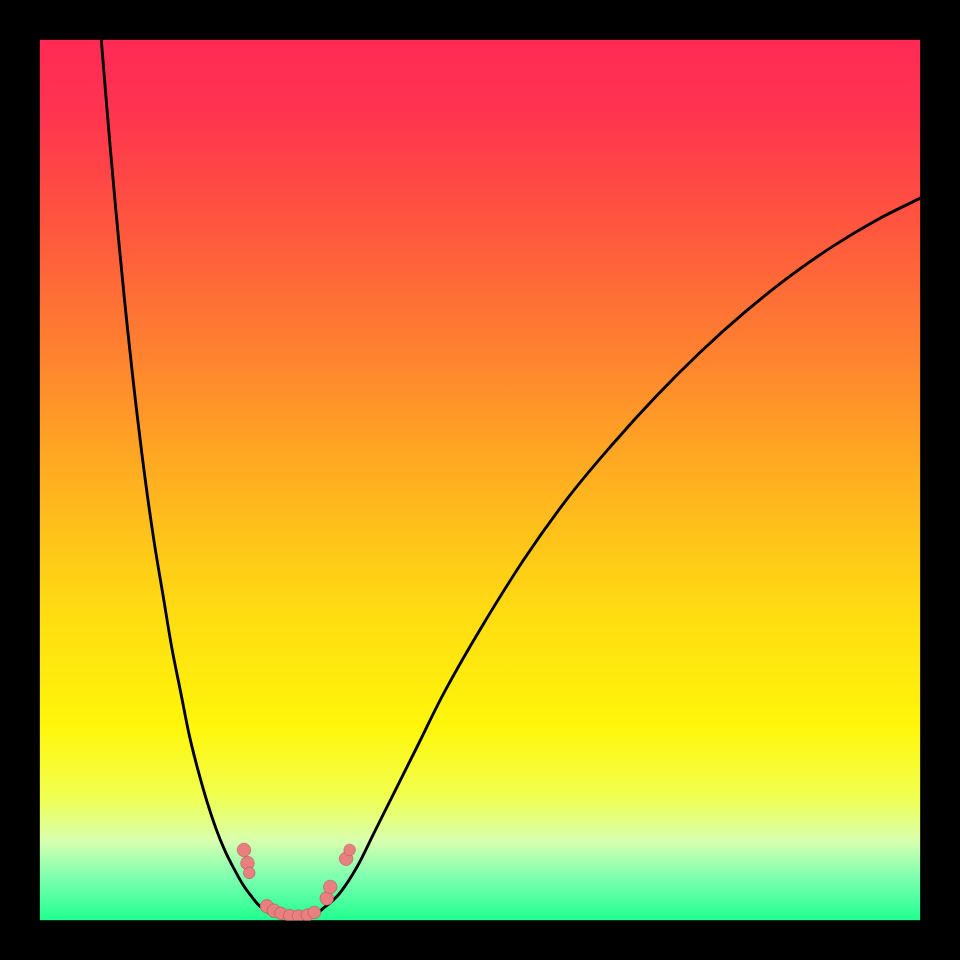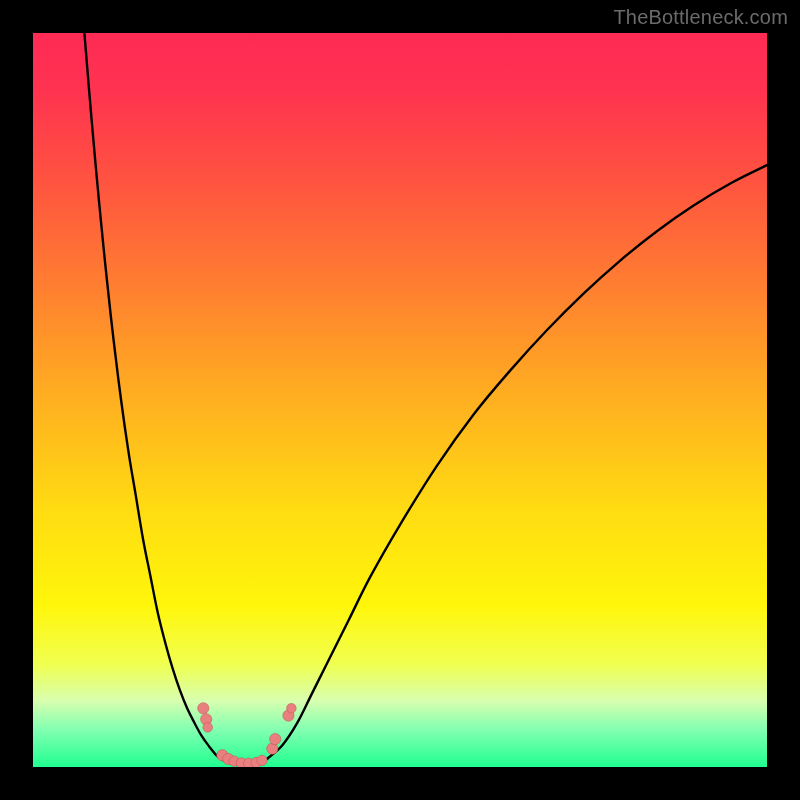--- a/index.html
+++ b/index.html
@@ -39,21 +39,20 @@
     display: block;
     width: 734px;
     height: 734px;
   }
 </style>
 </head>
 <body>
 
 <div class="frame">
 
-  <div class="watermark">TheBottleneck.com</div>
 
   <div class="plot-wrap">
     <svg class="plot" viewBox="0 0 734 734" preserveAspectRatio="none">
       <defs>
         <linearGradient id="bg-grad" x1="0" y1="0" x2="0" y2="1">
             <stop offset="0.0%" stop-color="#ff2a55"></stop>
             <stop offset="8.0%" stop-color="#ff3350"></stop>
             <stop offset="20.0%" stop-color="#ff5340"></stop>
             <stop offset="35.0%" stop-color="#ff8030"></stop>
             <stop offset="50.0%" stop-color="#ffb020"></stop>

